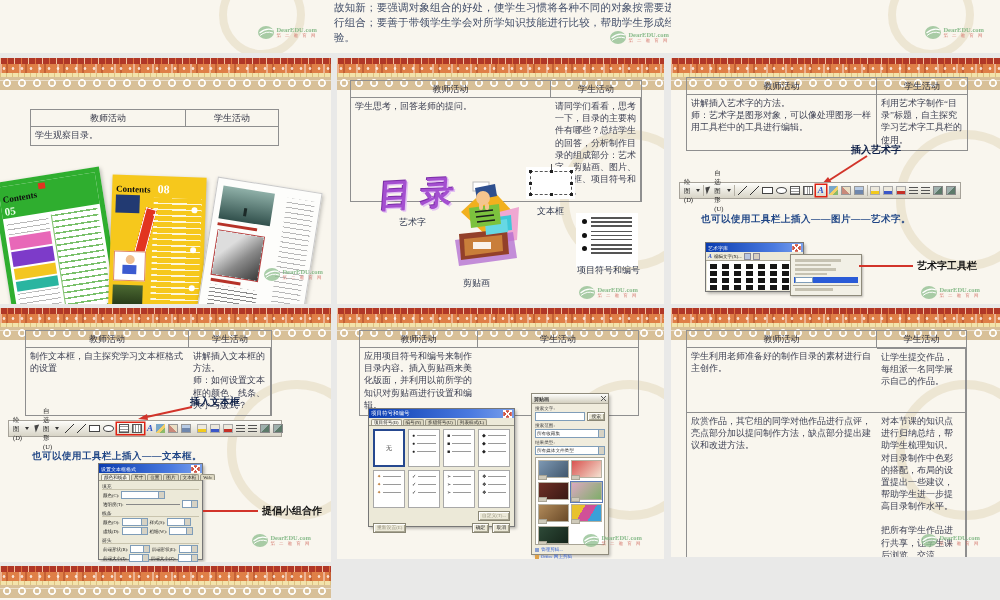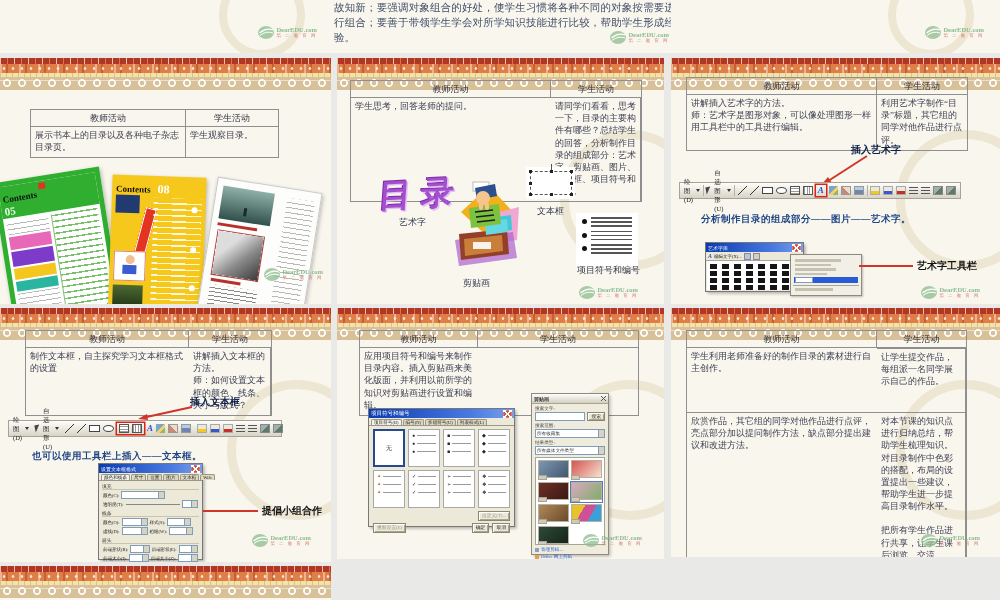--- a/index.html
+++ b/index.html
@@ -185,21 +185,20 @@
   <div class="block serif" style="left:0;top:58px;width:331px;height:246px">
     <div class="deco">
         <div class="d1"></div>
         <div class="d2"></div>
         <div class="d3"></div>
         <div class="d4"></div>
       </div>
     <div class="tbl" style="left:30px;top:51px;width:247px;grid-template-columns:155px 1fr">
       <div class="th tl">教师活动</div>
       <div class="th">学生活动</div>
-      <div class="tc tl">展示书本上的目录以及各种电子杂志目录页。</div>
       <div class="tc">学生观察目录。</div>
     </div>
 
     <div class="mag" style="left:4px;top:116px;width:98px;height:150px;transform:rotate(-9deg);background:#fff;border:5px solid #2fae2f">
       <div style="background:#2fae2f;height:28px;padding:2px 3px">
         <span class="mg-head-txt">Contents</span><span style="display:inline-block;width:7px;height:6px;background:#e23420;margin-left:2px;vertical-align:top"></span>
         <div style="color:#eaffea;font-weight:bold;font-size:11px;line-height:1">05</div>
       </div>
       <div style="display:flex;gap:3px;padding:3px">
         <div style="width:42px">
@@ -359,21 +358,21 @@
         <div class="d2"></div>
         <div class="d3"></div>
         <div class="d4"></div>
       </div>
     <i class="sw sw-a"></i>
     <div class="tbl" style="left:15px;top:19px;width:280px;grid-template-columns:190px 1fr">
       <div class="th tl">教师活动</div>
       <div class="th">学生活动</div>
       <div class="tc tl">讲解插入艺术字的方法。
 师：艺术字是图形对象，可以像处理图形一样用工具栏中的工具进行编辑。</div>
-      <div class="tc">利用艺术字制作“目录”标题，其它组的同学对他作品进行点评。</div>
+      <div class="tc">利用艺术字制作“目录”标题，自主探究学习艺术字工具栏的使用。</div>
     </div>
 
     <div class="callout" style="left:180px;top:85px">插入艺术字</div>
     <svg class="ar-svg" style="left:140px;top:96px" width="64" height="36">
       <line x1="56" y1="2" x2="14" y2="29" stroke="#d2342a" stroke-width="2"></line>
       <polygon points="10,31 21,29 17,23" fill="#d2342a"></polygon>
     </svg>
 
     <div class="tb" style="left:8px;top:124px;width:272px">
       <span>绘图(D)</span>
@@ -398,21 +397,21 @@
       <i class="sep"></i>
       <i class="ic ic-fill"></i>
       <i class="ic ic-lc"></i>
       <i class="ic ic-fc"></i>
       <i class="ic ic-eq"></i>
       <i class="ic ic-eq"></i>
       <i class="ic ic-3d"></i>
       <i class="ic ic-3d"></i>
     </div>
 
-    <div class="tip" style="left:30px;top:155px">分析制作目录的组成部分——图片——艺术字。</div>
+    <div class="tip" style="left:30px;top:155px">也可以使用工具栏上插入——图片——艺术字。</div>
 
     <div class="win" style="left:34px;top:184px;width:97px;height:48px">
       <div class="tbar">
           <span>艺术字库</span>
           <i class="xbtn"></i>
         </div>
       <div class="wa-tool">
           <span class="ic-wa" style="font-size:6px">A</span>
           <span>编辑文字(X)...</span>
           <i style="width:5px;height:5px;background:#b9c6e0;border:1px solid #889"></i>

